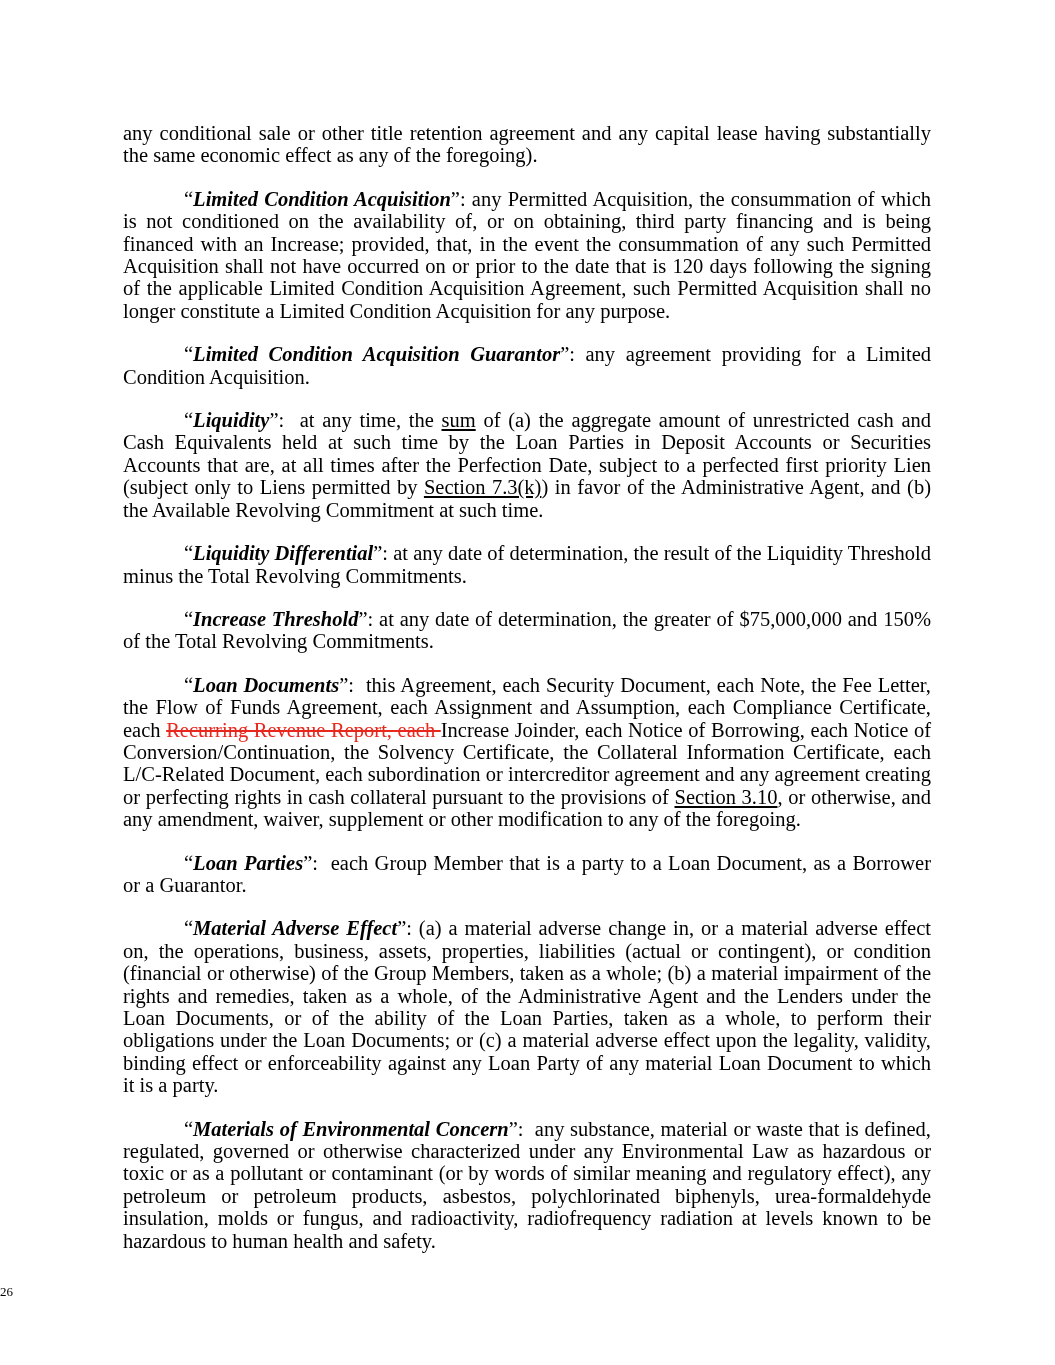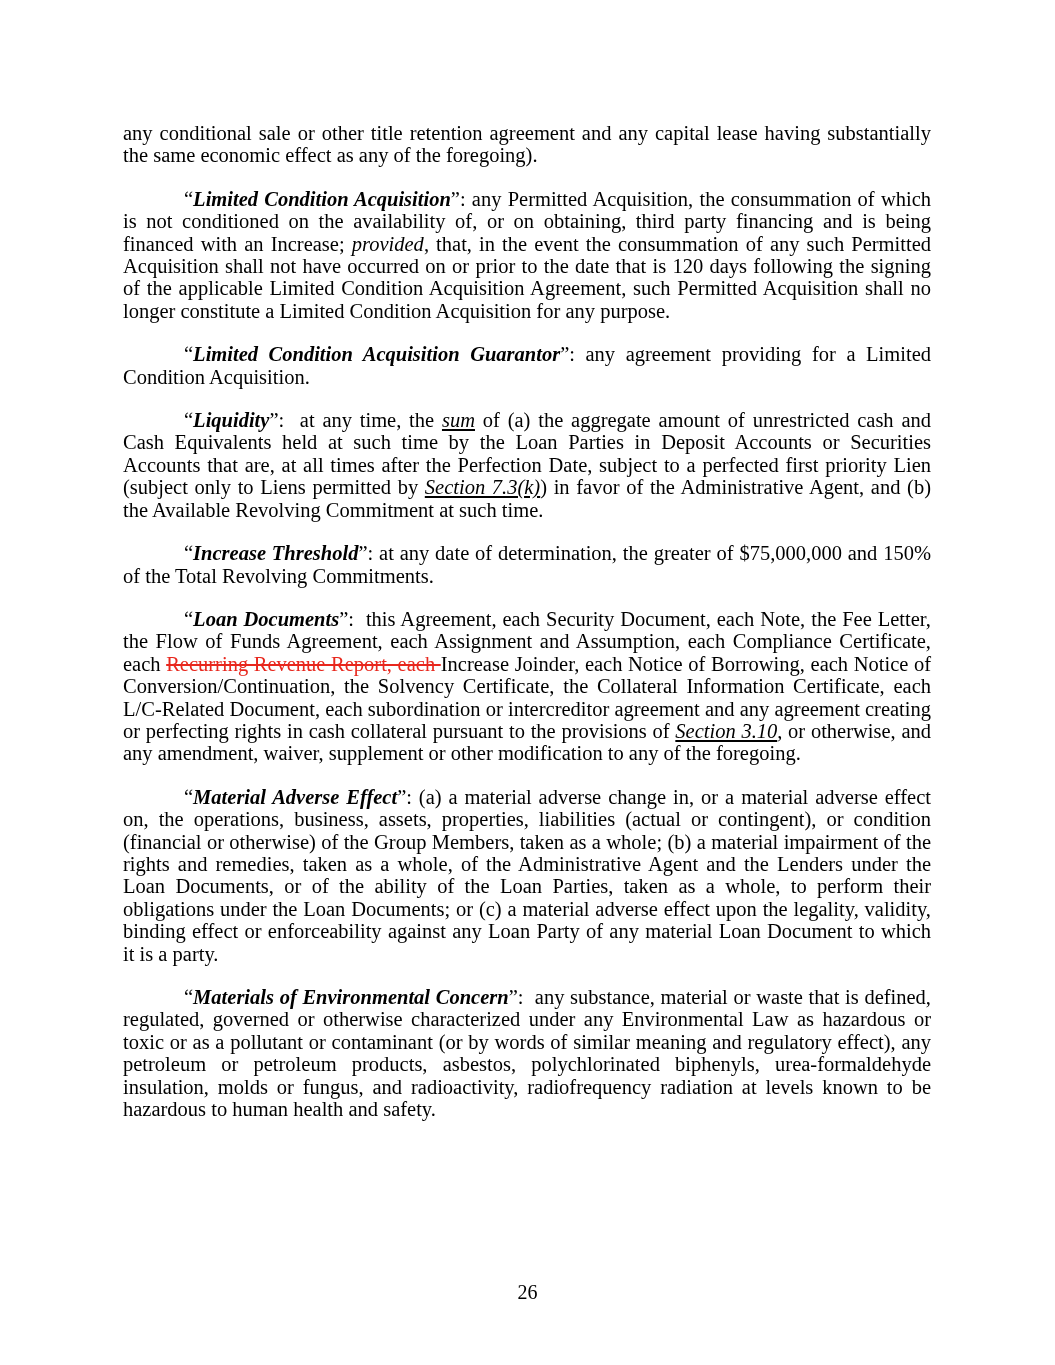--- a/index.html
+++ b/index.html
@@ -31,41 +31,42 @@
     font-size: 20.5px;
     line-height: 22.4px;
     text-align: justify;
     text-justify: inter-word;
   }
   p.para.indent {
     text-indent: 61px;
   }
   .seg-n  { }
   .seg-bi { font-weight: bold; font-style: italic; margin-top: 32px; }
-  .seg-i  { font-style: italic; }
-  .seg-u  { text-decoration: underline; font-style: italic; }
+  .seg-i  { }
+  .seg-u  { text-decoration: underline; }
   .seg-sr { color: var(--strike-color, #e8271d); text-decoration: line-through; }
   .page-number {
     position: absolute;
     top: 1281px;
     left: 0;
     width: 100%;
-    text-align: center;
-    font-size: 20px;
+    font-size: 13px;
     line-height: 22.4px;
   }
 </style>
 </head>
 <body style="background: rgb(255, 255, 255); color: rgb(0, 0, 0);">
 
 <div class="page">
   <div class="doc-body">
       <p class="para"><span class="seg-n">any conditional sale or other title retention agreement and any capital lease having substantially the same economic effect as any of the foregoing).</span></p>
       <p class="para indent"><span class="seg-n">“</span><span class="seg-bi">Limited Condition Acquisition</span><span class="seg-n">”: any Permitted Acquisition, the consummation of which is not conditioned on the availability of, or on obtaining, third party financing and is being financed with an Increase; </span><span class="seg-i">provided</span><span class="seg-n">, that, in the event the consummation of any such Permitted Acquisition shall not have occurred on or prior to the date that is 120 days following the signing of the applicable Limited Condition Acquisition Agreement, such Permitted Acquisition shall no longer constitute a Limited Condition Acquisition for any purpose.</span></p>
       <p class="para indent"><span class="seg-n">“</span><span class="seg-bi">Limited Condition Acquisition Guarantor</span><span class="seg-n">”: any agreement providing for a Limited Condition Acquisition.</span></p>
       <p class="para indent"><span class="seg-n">“</span><span class="seg-bi">Liquidity</span><span class="seg-n">”:&nbsp; at any time, the </span><span class="seg-u">sum</span><span class="seg-n"> of (a) the aggregate amount of unrestricted cash and Cash Equivalents held at such time by the Loan Parties in Deposit Accounts or Securities Accounts that are, at all times after the Perfection Date, subject to a perfected first priority Lien (subject only to Liens permitted by </span><span class="seg-u">Section 7.3(k)</span><span class="seg-n">) in favor of the Administrative Agent, and (b) the Available Revolving Commitment at such time.</span></p>
+      <p class="para indent"><span class="seg-n">“</span><span class="seg-bi">Liquidity Differential</span><span class="seg-n">”: at any date of determination, the result of the Liquidity Threshold minus the Total Revolving Commitments.</span></p>
       <p class="para indent"><span class="seg-n">“</span><span class="seg-bi">Increase Threshold</span><span class="seg-n">”: at any date of determination, the greater of $75,000,000 and 150% of the Total Revolving Commitments.</span></p>
       <p class="para indent"><span class="seg-n">“</span><span class="seg-bi">Loan Documents</span><span class="seg-n">”:&nbsp; this Agreement, each Security Document, each Note, the Fee Letter, the Flow of Funds Agreement, each Assignment and Assumption, each Compliance Certificate, each </span><span class="seg-sr">Recurring Revenue Report, each </span><span class="seg-n">Increase Joinder, each Notice of Borrowing, each Notice of Conversion/Continuation, the Solvency Certificate, the Collateral Information Certificate, each L/C-Related Document, each subordination or intercreditor agreement and any agreement creating or perfecting rights in cash collateral pursuant to the provisions of </span><span class="seg-u">Section 3.10</span><span class="seg-n">, or otherwise, and any amendment, waiver, supplement or other modification to any of the foregoing.</span></p>
+      <p class="para indent"><span class="seg-n">“</span><span class="seg-bi">Loan Parties</span><span class="seg-n">”:&nbsp; each Group Member that is a party to a Loan Document, as a Borrower or a Guarantor.</span></p>
       <p class="para indent"><span class="seg-n">“</span><span class="seg-bi">Material Adverse Effect</span><span class="seg-n">”: (a) a material adverse change in, or a material adverse effect on, the operations, business, assets, properties, liabilities (actual or contingent), or condition (financial or otherwise) of the Group Members, taken as a whole; (b) a material impairment of the rights and remedies, taken as a whole, of the Administrative Agent and the Lenders under the Loan Documents, or of the ability of the Loan Parties, taken as a whole, to perform their obligations under the Loan Documents; or (c) a material adverse effect upon the legality, validity, binding effect or enforceability against any Loan Party of any material Loan Document to which it is a party.</span></p>
       <p class="para indent"><span class="seg-n">“</span><span class="seg-bi">Materials of Environmental Concern</span><span class="seg-n">”:&nbsp; any substance, material or waste that is defined, regulated, governed or otherwise characterized under any Environmental Law as hazardous or toxic or as a pollutant or contaminant (or by words of similar meaning and regulatory effect), any petroleum or petroleum products, asbestos, polychlorinated biphenyls, urea-formaldehyde insulation, molds or fungus, and radioactivity, radiofrequency radiation at levels known to be hazardous to human health and safety.</span></p>
     </div>
   <div class="page-number">26</div>
 </div>
 
 </body></html>

